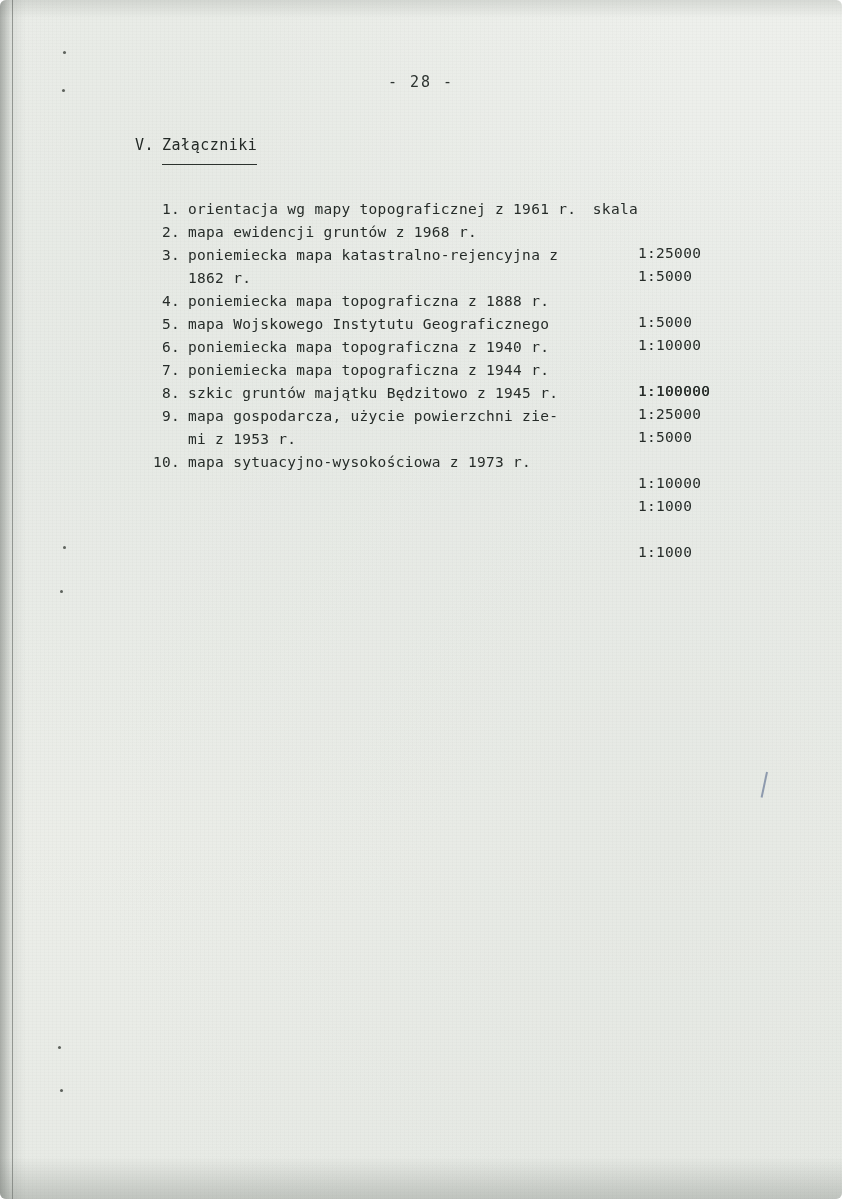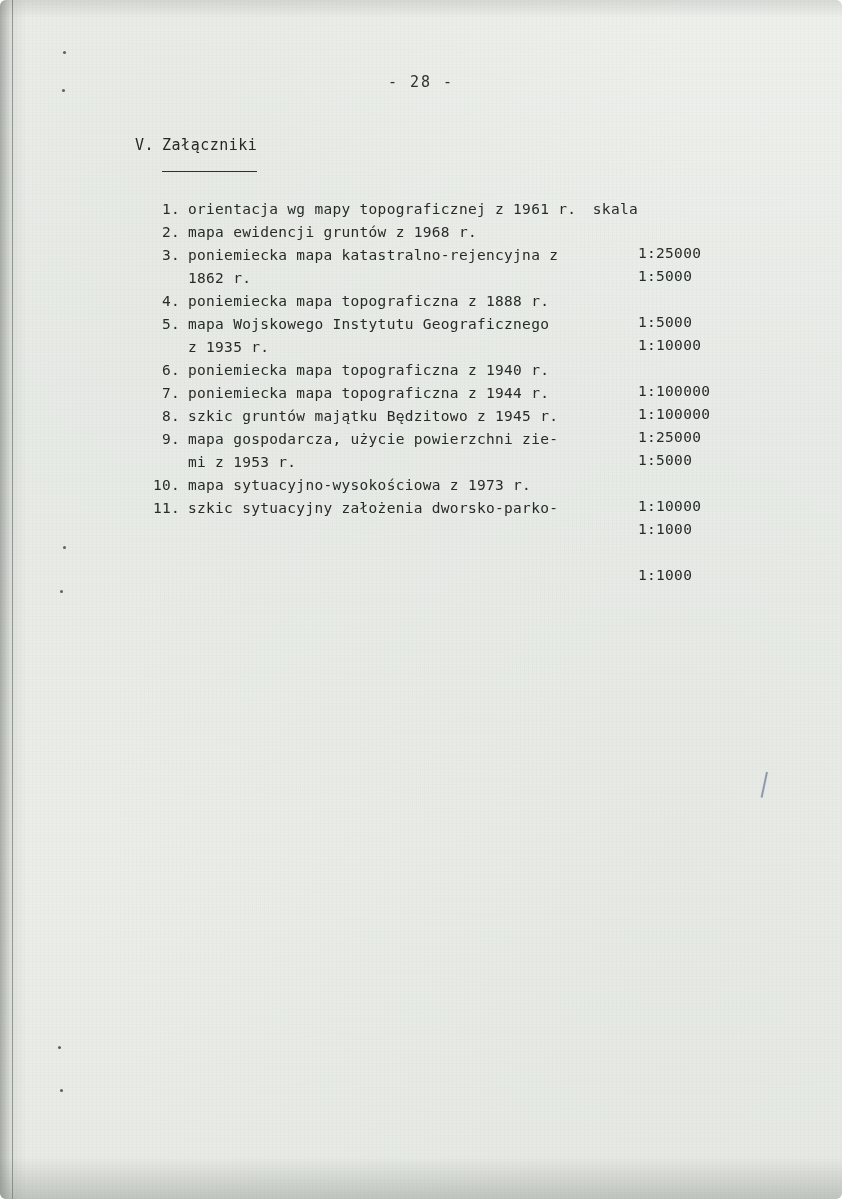--- a/index.html
+++ b/index.html
@@ -84,21 +84,21 @@
     left: 135px;
     font-size: 15px;
     color: #232926;
     letter-spacing: 0.5px;
   }
   .section-heading .num {
     margin-right: 8px;
   }
   .section-heading .title {
     border-bottom: 1.5px solid #2b312d;
-    padding-bottom: 17px;
+    padding-bottom: 10px;
   }
 
   .list {
     position: absolute;
     top: 198px;
     left: 148px;
     width: 640px;
   }
   .row {
     position: relative;
@@ -230,24 +230,20 @@
           <span class="text">poniemiecka mapa topograficzna z 1888 r.</span>
         </div>
       <div class="scale-col">1:10000</div>
     </div>
 
     <div class="row">
       <div class="line">
           <span class="idx">5.</span>
           <span class="text">mapa Wojskowego Instytutu Geograficznego</span>
         </div>
-      <div class="line">
-          <span class="idx"> </span>
-          <span class="text cont">z 1935 r.</span>
-        </div>
       <div class="scale-col" style="top:23px;">1:100000</div>
     </div>
 
     <div class="row">
       <div class="line">
           <span class="idx">6.</span>
           <span class="text">poniemiecka mapa topograficzna z 1940 r.</span>
         </div>
       <div class="scale-col">1:100000</div>
     </div>
@@ -282,21 +278,17 @@
 
     <div class="row">
       <div class="line">
           <span class="idx">10.</span>
           <span class="text">mapa sytuacyjno-wysokościowa z 1973 r.</span>
         </div>
       <div class="scale-col">1:1000</div>
     </div>
 
     <div class="row">
-      <div class="line">
-          <span class="idx">11.</span>
-          <span class="text">szkic sytuacyjny założenia dworsko-parko-</span>
-        </div>
       <div class="scale-col" style="top:23px;">1:1000</div>
     </div>
 
   </div>
 </div>
 
 </body></html>

